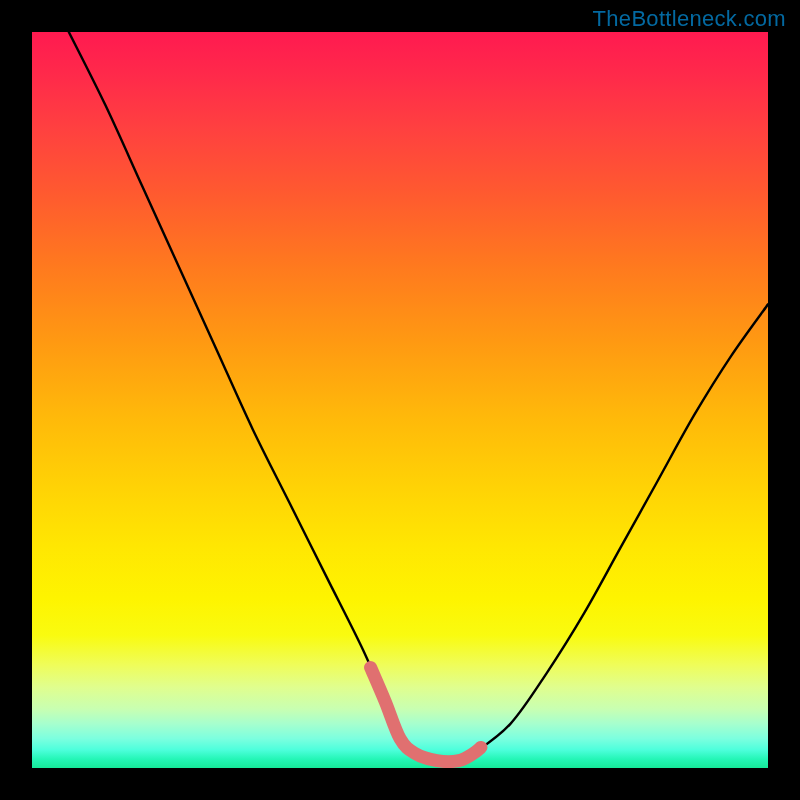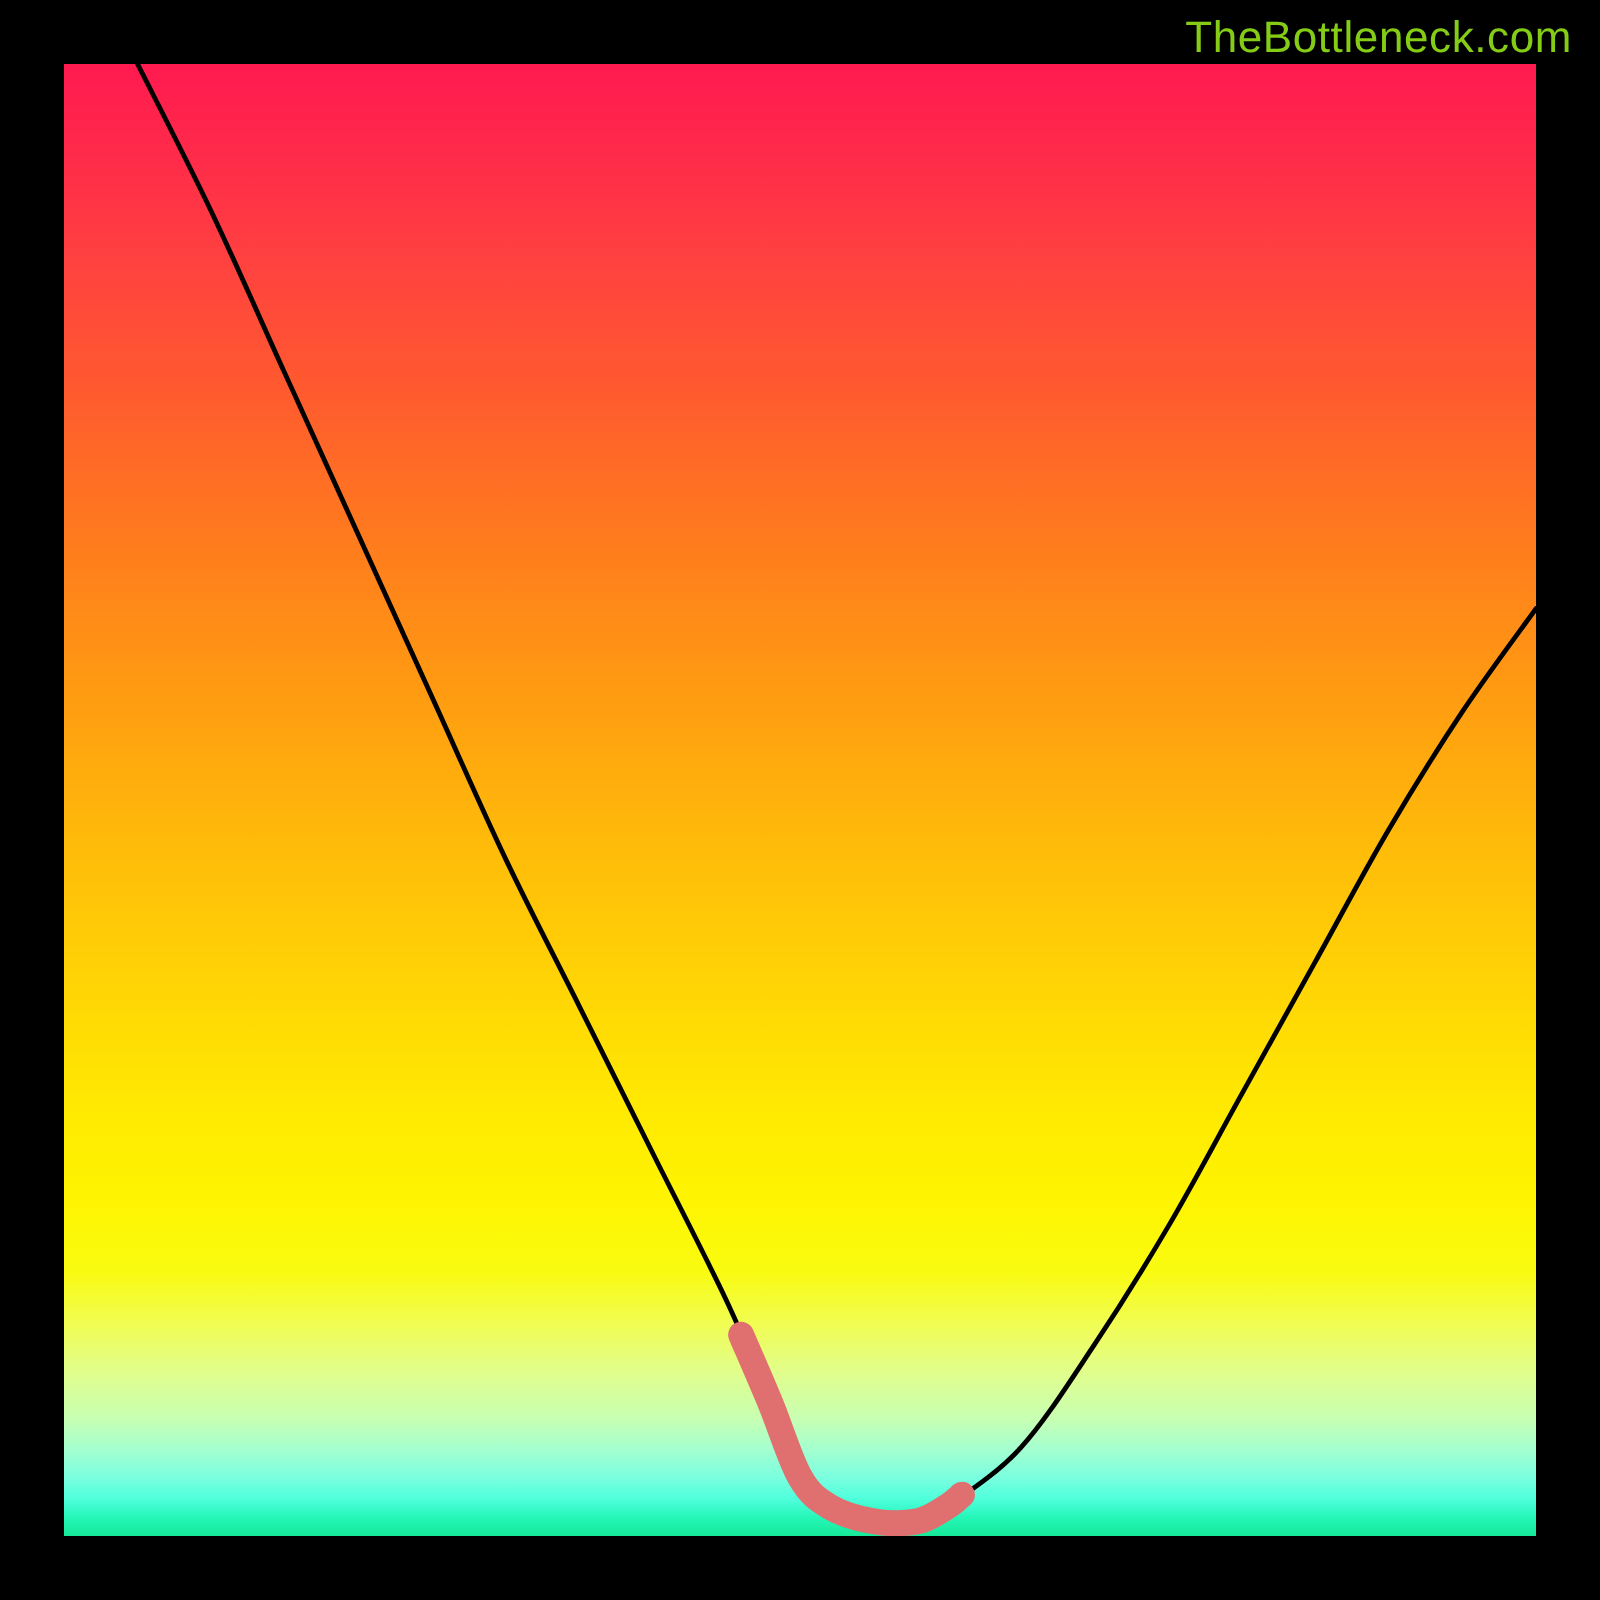--- a/index.html
+++ b/index.html
@@ -14,21 +14,21 @@
   .frame {
     position: relative;
     width: 800px;
     height: 800px;
     background: #000;
   }
   .watermark {
     position: absolute;
     top: 6px;
     right: 14px;
-    color: #84cc16;
+    color: #0369a1;
     font-size: 22px;
     font-weight: 400;
     letter-spacing: 0.3px;
     z-index: 10;
     user-select: none;
   }
   .plot {
     position: absolute;
     left: 32px;
     top: 32px;

